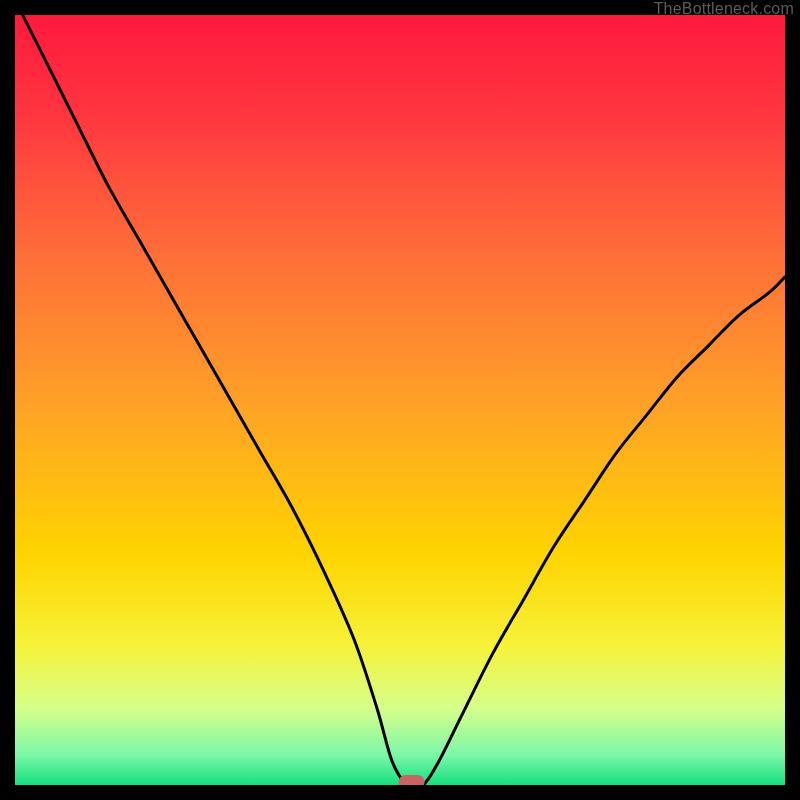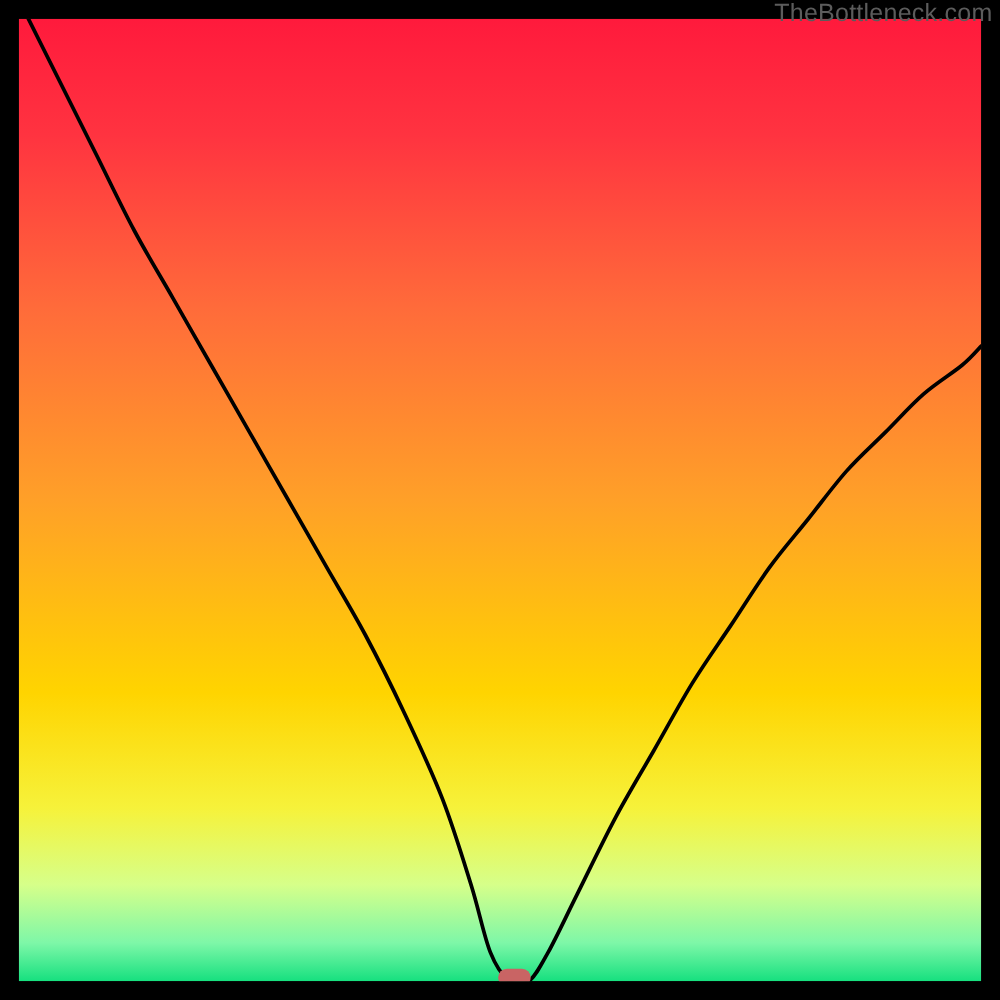--- a/index.html
+++ b/index.html
@@ -29,21 +29,21 @@
   svg.plot {
     width: 770px;
     height: 770px;
     display: block;
   }
   .watermark {
     position: absolute;
     top: 0px;
     right: 6px;
     color: #5c5c5c;
-    font-size: 20px;
+    font-size: 16px;
     font-weight: 500;
     letter-spacing: 0.2px;
     font-family: Arial, Helvetica, sans-serif;
   }
 </style>
 </head>
 <body>
 
 <div class="frame">
   <div class="plot-wrap">

